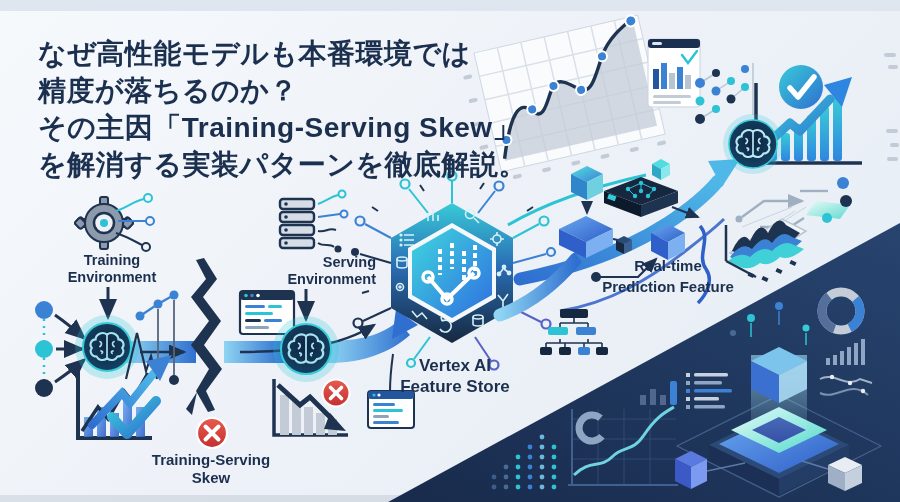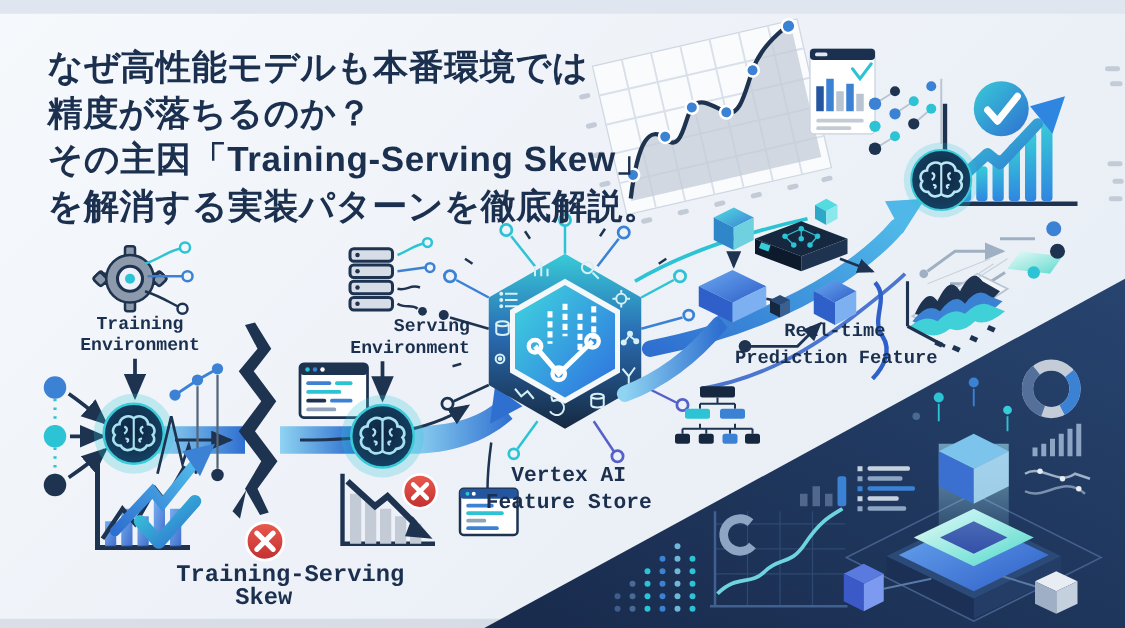--- a/index.html
+++ b/index.html
@@ -3,25 +3,25 @@
 <meta charset="utf-8">
 <style>
   html,body{margin:0;padding:0;background:#dfe6ef;}
   #stage{position:relative;width:900px;height:502px;overflow:hidden;
          font-family:"Liberation Sans",sans-serif;
          background:linear-gradient(135deg,#f6f9fc 0%,#eef2f8 45%,#e6edf5 100%);margin-top:11px;}
   #scene{position:absolute;left:0;top:0;}
   .txt{position:absolute;color:#1b2f4e;font-weight:700;line-height:1;}
   #title{left:38px;top:24px;font-size:28px;line-height:37px;letter-spacing:0.5px;}
   .lbl{text-align:center;}
-  .lbl div{white-space:nowrap;font-family:Liberation Mono, monospace;}
+  .lbl div{white-space:nowrap;}
   #lbl-training{left:42px;top:241px;width:140px;font-size:14.5px;line-height:17px;}
   #lbl-serving{left:236px;top:243px;width:140px;font-size:14.5px;line-height:17px;text-align:right;}
-  #lbl-skew{left:141px;top:440px;width:140px;font-size:19px;line-height:18px;}
-  #lbl-featurestore{left:375px;top:360px;width:160px;font-size:17px;line-height:21px;}
+  #lbl-skew{left:141px;top:440px;width:140px;font-size:15px;line-height:18px;}
+  #lbl-featurestore{left:375px;top:344px;width:160px;font-size:17px;line-height:21px;}
   #lbl-realtime{left:588px;top:244px;width:160px;font-size:15px;line-height:21px;}
 </style>
 </head>
 <body>
 
 <div id="stage">
 <svg id="scene" width="900" height="502" viewBox="0 0 900 502">
   <defs>
     <linearGradient id="gBand" x1="0" y1="0" x2="1" y2="0">
       <stop offset="0" stop-color="#8fd4f2"></stop>

